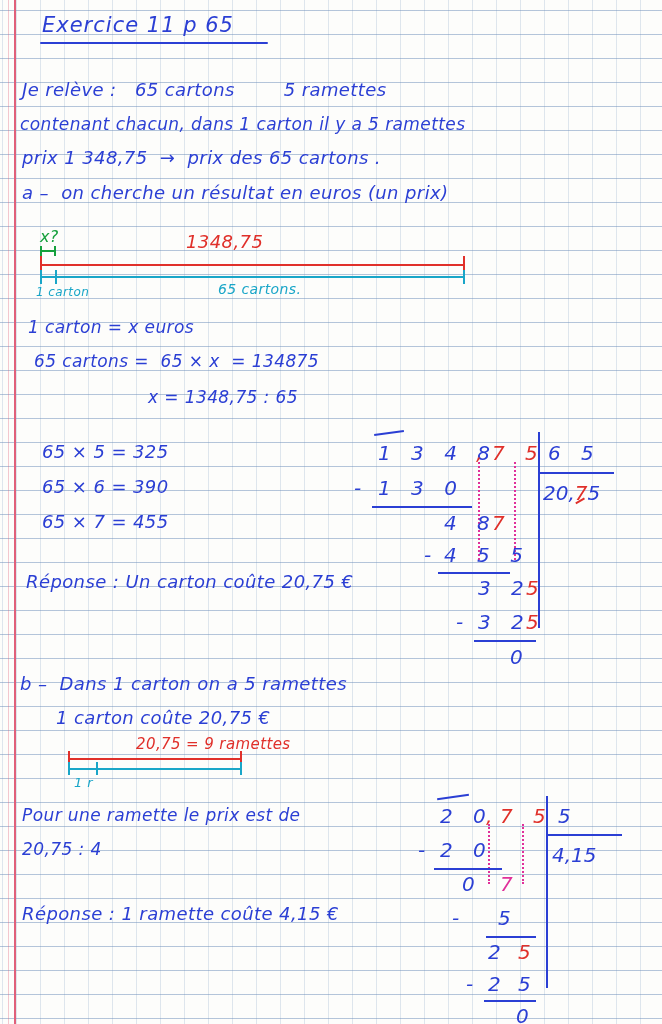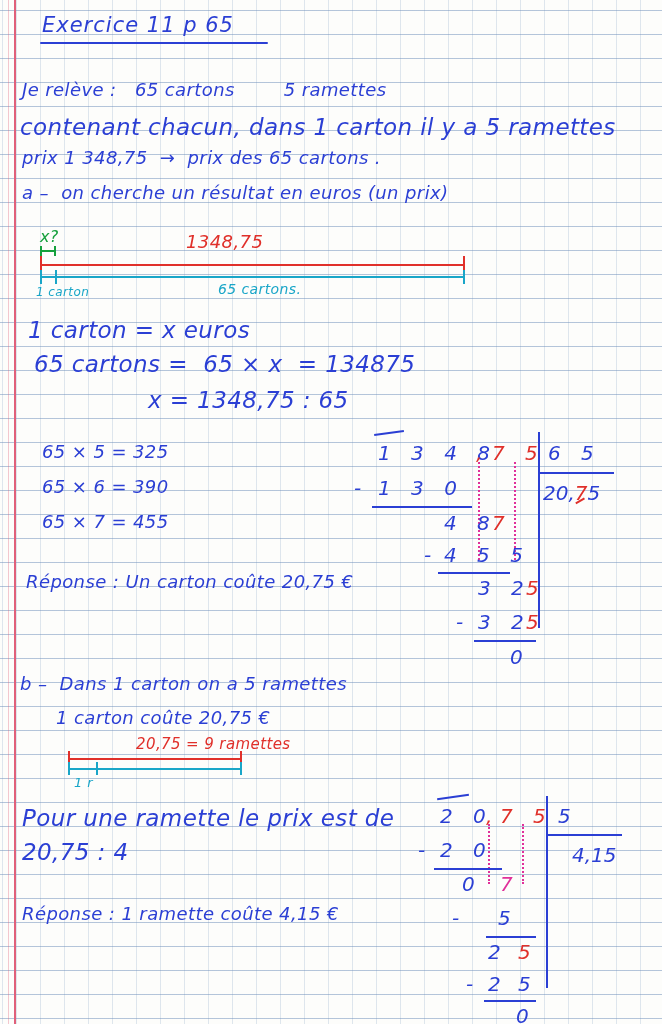--- a/index.html
+++ b/index.html
@@ -56,21 +56,21 @@
     line-height: 1.1;
     letter-spacing: 0.4px;
   }
   .blue   { color: #2b3fd4; }
   .red    { color: #e0302a; }
   .pink   { color: #e0309a; }
   .green  { color: #15a03c; }
   .cyan   { color: #1aa6c8; }
 
   .s18 { font-size: 18px; }
-  .s17 { font-size: 23px; }
+  .s17 { font-size: 17px; }
   .s16 { font-size: 16px; }
   .s15 { font-size: 15px; }
   .s14 { font-size: 14px; text-align: center; }
   .s13 { font-size: 13px; }
   .s12 { font-size: 12px; }
   .s20 { font-size: 20px; }
 
   .title {
     font-size: 21px;
     letter-spacing: 1px;
@@ -214,21 +214,21 @@
     <div class="digits blue s20 sp" style="left:440px; top:804px;">2 0</div>
     <div class="digits red s20" style="left:486px; top:804px;">,</div>
     <div class="digits red s20 sp" style="left:500px; top:804px;">7 5</div>
 
     <div class="vline" style="left:546px; top:796px; height:192px; background:#2b3fd4;"></div>
 
     <div class="digits blue s20" style="left:558px; top:804px;">5</div>
 
     <div class="hline" style="left:546px; top:834px; width:76px; background:#2b3fd4;"></div>
 
-    <div class="digits blue s20" style="left:572px; top:843px;">4,15</div>
+    <div class="digits blue s20" style="left:552px; top:843px;">4,15</div>
 
     <div class="dline" style="left:488px; top:824px; height:60px;"></div>
     <div class="dline" style="left:522px; top:824px; height:60px;"></div>
 
     <div class="digits blue s20" style="left:418px; top:838px;">-</div>
     <div class="digits blue s20 sp" style="left:440px; top:838px;">2 0</div>
     <div class="hline" style="left:434px; top:868px; width:68px; background:#2b3fd4;"></div>
 
     <div class="digits blue s20" style="left:462px; top:872px;">0</div>
     <div class="digits pink s20" style="left:500px; top:872px;">7</div>

